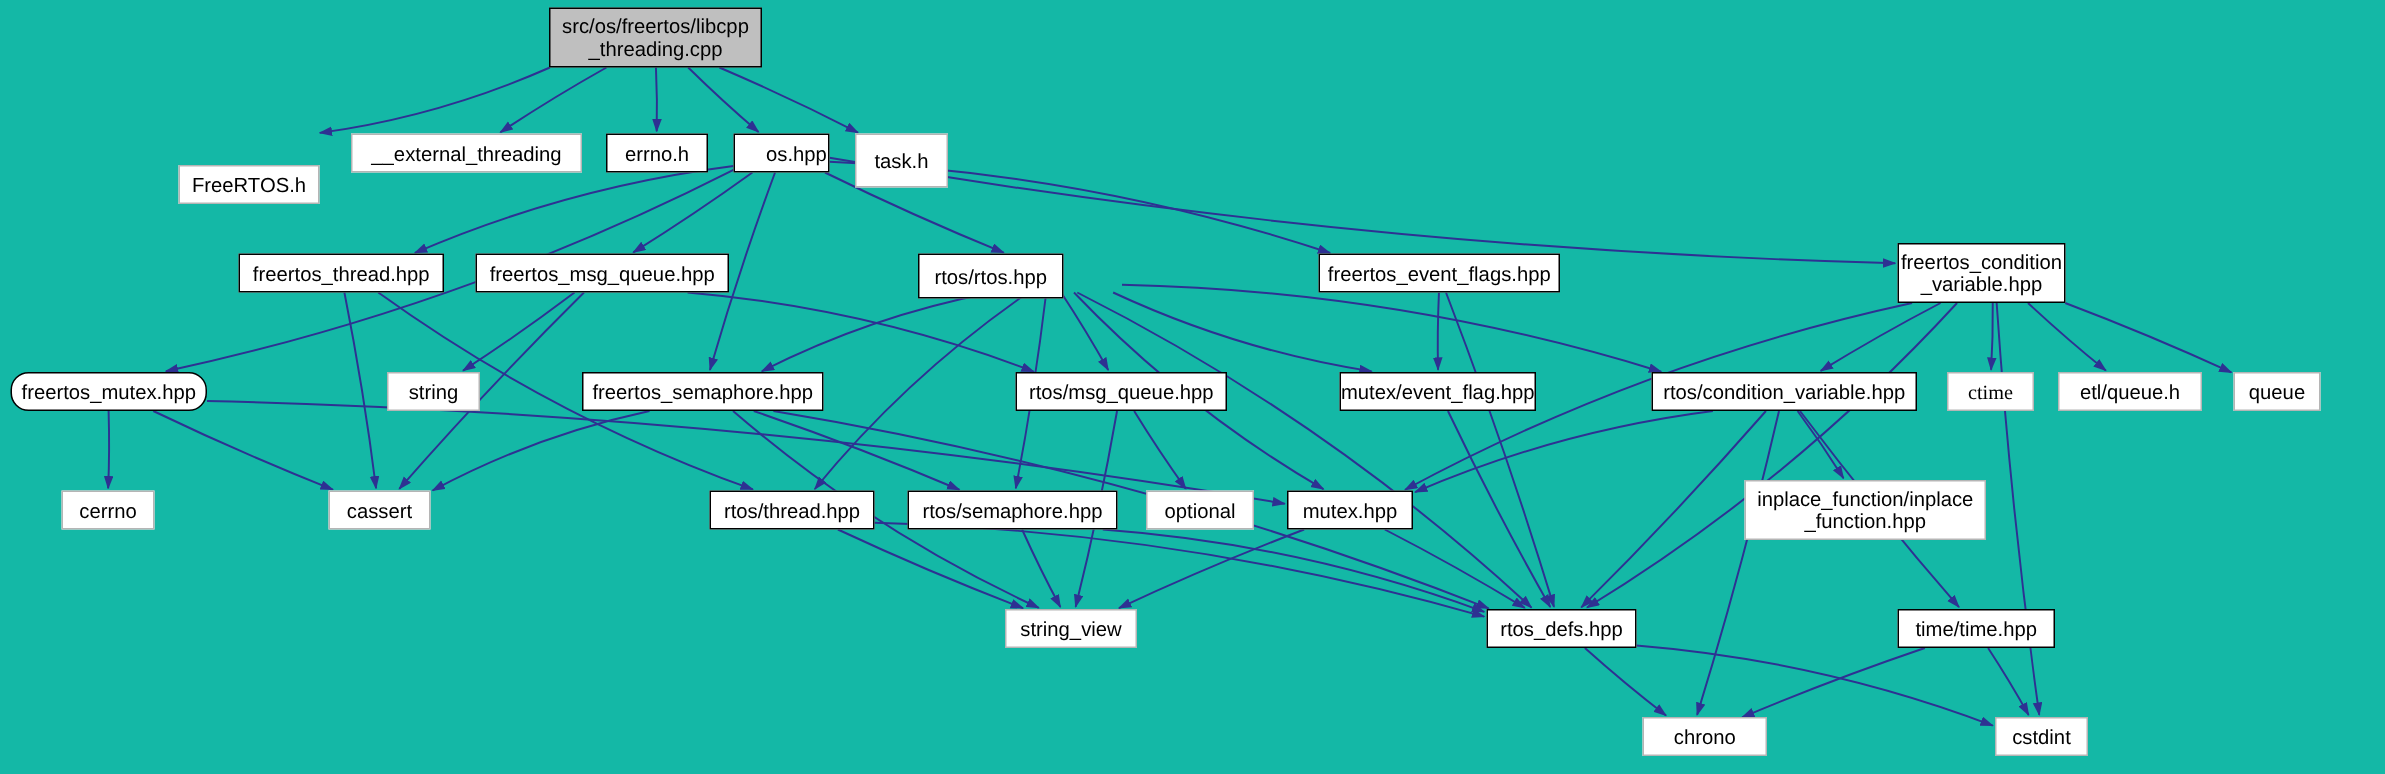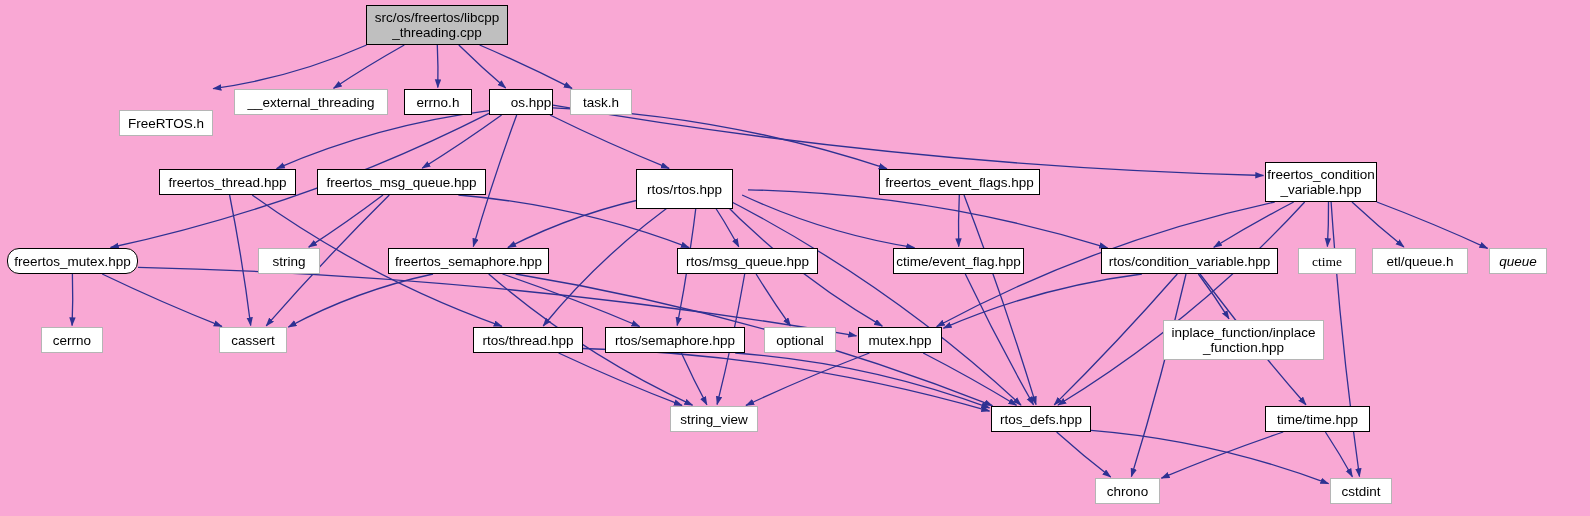--- a/index.html
+++ b/index.html
@@ -1,19 +1,19 @@
 <!DOCTYPE html>
 <html><head>
 <meta charset="utf-8">
 <style>
   html,body{margin:0;padding:0;background:#ffffff;}
   #graph{
     position:relative;
     width:1590px;height:516px;
-    background:#f9a8d4;
+    background:#14b8a6;
     font-family:"Liberation Sans", sans-serif;
     overflow:hidden;
   }
   #edges{position:absolute;left:0;top:0;width:1590px;height:516px;}
   .node{
     position:absolute;
     box-sizing:border-box;
     display:flex;
     align-items:center;
     justify-content:center;
@@ -101,43 +101,43 @@
         <path d="M1325.4,432.0 Q1340.1,454.5 1352.4,476.7" fill="none" stroke="#2e3192" stroke-width="1.3" marker-end="url(#ah)"></path>
       </g>
   </svg>
   <div id="nodes-layer">
       <div class="node root" style="left: 366px; top: 5px; width: 142px; height: 40px;">src/os/freertos/libcpp
 _threading.cpp</div>
       <div class="node ext" style="left: 119px; top: 89px; width: 94px; height: 26px; margin-top: 21px;">FreeRTOS.h</div>
       <div class="node ext" style="left: 234px; top: 89px; width: 154px; height: 26px; text-align: center;">__external_threading</div>
       <div class="node loc" style="left: 404px; top: 89px; width: 68px; height: 26px;">errno.h</div>
       <div class="node loc" style="left: 489px; top: 89px; width: 64px; height: 26px; padding-left: 20px;">os.hpp</div>
-      <div class="node ext" style="left: 570px; top: 89px; width: 62px; height: 26px;">task.h</div>
+      <div class="node ext" style="left: 570px; top: 89px; width: 62px; height: 36px;">task.h</div>
       <div class="node loc" style="left: 159px; top: 169px; width: 137px; height: 26px;">freertos_thread.hpp</div>
       <div class="node loc" style="left: 317px; top: 169px; width: 169px; height: 26px;">freertos_msg_queue.hpp</div>
-      <div class="node loc" style="left: 636px; top: 169px; width: 97px; height: 40px;">rtos/rtos.hpp</div>
+      <div class="node loc" style="left: 612px; top: 169px; width: 97px; height: 30px;">rtos/rtos.hpp</div>
       <div class="node loc" style="left: 879px; top: 169px; width: 161px; height: 26px;">freertos_event_flags.hpp</div>
       <div class="node loc" style="left: 1265px; top: 162px; width: 112px; height: 40px;">freertos_condition
 _variable.hpp</div>
       <div class="node loc" style="left: 7px; top: 248px; width: 131px; height: 26px; border-radius: 12px;">freertos_mutex.hpp</div>
       <div class="node ext" style="left: 258px; top: 248px; width: 62px; height: 26px;">string</div>
       <div class="node loc" style="left: 388px; top: 248px; width: 161px; height: 26px;">freertos_semaphore.hpp</div>
       <div class="node loc" style="left: 677px; top: 248px; width: 141px; height: 26px;">rtos/msg_queue.hpp</div>
-      <div class="node loc" style="left: 893px; top: 248px; width: 131px; height: 26px;">ctime/event_flag.hpp</div>
+      <div class="node loc" style="left: 893px; top: 248px; width: 131px; height: 26px;">mutex/event_flag.hpp</div>
       <div class="node loc" style="left: 1101px; top: 248px; width: 177px; height: 26px;">rtos/condition_variable.hpp</div>
       <div class="node ext" style="left: 1298px; top: 248px; width: 58px; height: 26px; font-family: Liberation Serif, serif;">ctime</div>
       <div class="node ext" style="left: 1372px; top: 248px; width: 96px; height: 26px;">etl/queue.h</div>
-      <div class="node ext" style="left: 1489px; top: 248px; width: 58px; height: 26px; font-style: italic;">queue</div>
+      <div class="node ext" style="left: 1489px; top: 248px; width: 58px; height: 26px;">queue</div>
       <div class="node ext" style="left: 41px; top: 327px; width: 62px; height: 26px;">cerrno</div>
       <div class="node ext" style="left: 219px; top: 327px; width: 68px; height: 26px;">cassert</div>
       <div class="node loc" style="left: 473px; top: 327px; width: 110px; height: 26px;">rtos/thread.hpp</div>
       <div class="node loc" style="left: 605px; top: 327px; width: 140px; height: 26px;">rtos/semaphore.hpp</div>
       <div class="node ext" style="left: 764px; top: 327px; width: 72px; height: 26px;">optional</div>
       <div class="node loc" style="left: 858px; top: 327px; width: 84px; height: 26px;">mutex.hpp</div>
       <div class="node ext" style="left: 1163px; top: 320px; width: 161px; height: 40px;">inplace_function/inplace
 _function.hpp</div>
       <div class="node ext" style="left: 670px; top: 406px; width: 88px; height: 26px;">string_view</div>
       <div class="node loc" style="left: 991px; top: 406px; width: 100px; height: 26px;">rtos_defs.hpp</div>
       <div class="node loc" style="left: 1265px; top: 406px; width: 105px; height: 26px;">time/time.hpp</div>
-      <div class="node ext" style="left: 1095px; top: 478px; width: 65px; height: 26px; text-align: center;">chrono</div>
+      <div class="node ext" style="left: 1095px; top: 478px; width: 83px; height: 26px; text-align: center;">chrono</div>
       <div class="node ext" style="left: 1330px; top: 478px; width: 62px; height: 26px;">cstdint</div>
     </div>
 </div>
 
 </body></html>

